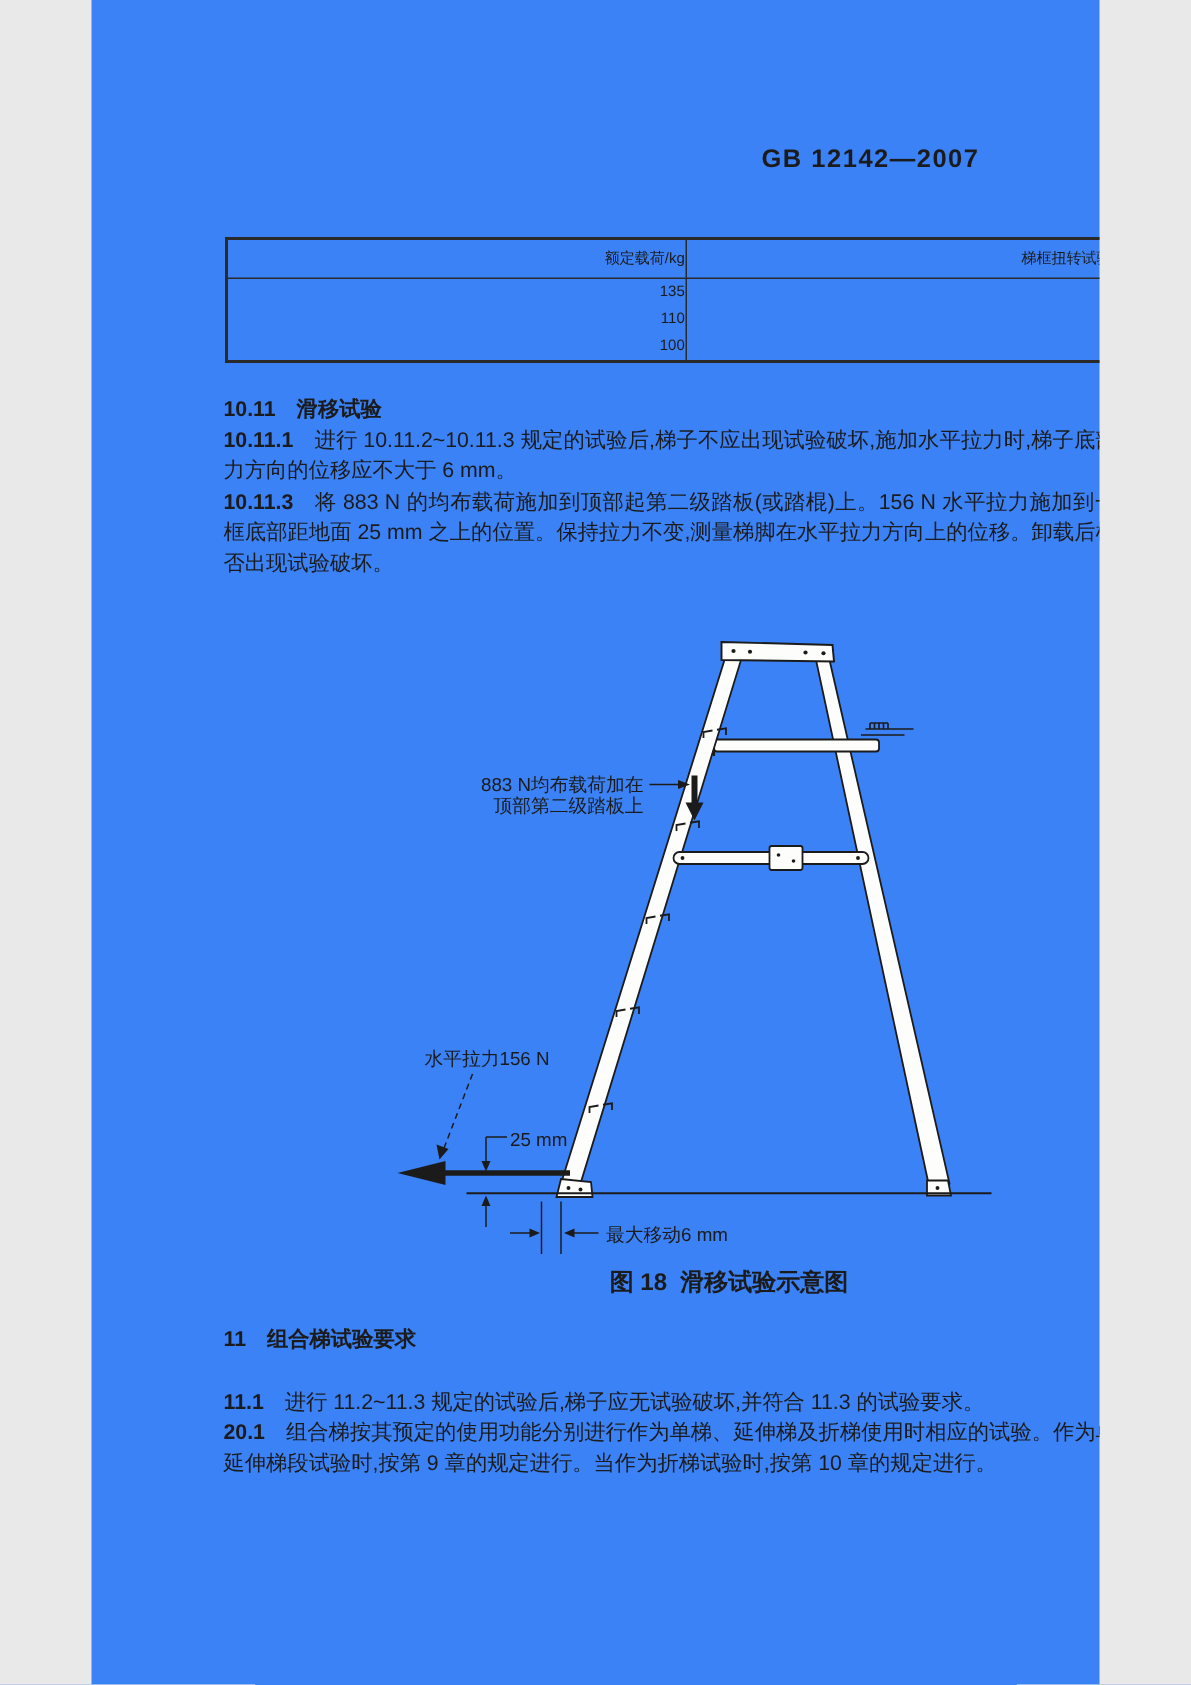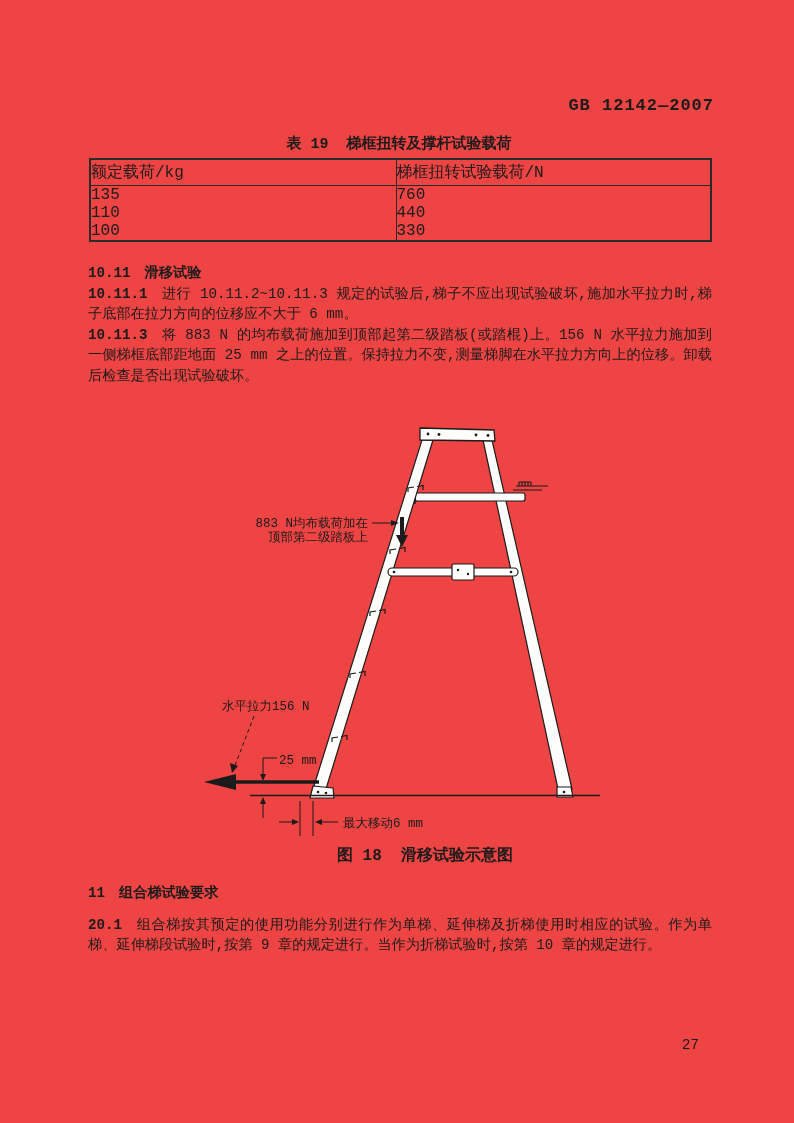--- a/index.html
+++ b/index.html
@@ -1,52 +1,51 @@
 <!DOCTYPE html>
 <html><head>
 <meta charset="utf-8">
 <style>
   * { margin:0; padding:0; box-sizing:border-box; }
   html,body { background:#e9e9e9; }
   .page {
-    position:relative; width:794px; height:1123px; margin:0 auto;
-    background:#ef4444; color:#1b1b1b; overflow:hidden;
-    font-family:Liberation Mono, monospace;
+    position:relative; width:672px; height:1123px; margin:0 auto;
+    background:#3b82f6; color:#1b1b1b; overflow:hidden;
+    font-family:Liberation Sans, sans-serif;
   }
   .abs { position:absolute; }
   .std-num { top:96px; right:80px; font-size:17px; font-weight:bold; letter-spacing:1px; }
   .tbl-title { top:134px; left:88px; width:622px; text-align:center; font-weight:bold; font-size:15px; white-space:pre; }
   table.t19 { top:158px; left:89px; width:621px; position:absolute; border-collapse:collapse; table-layout:fixed; }
-  table.t19 th, table.t19 td { text-align:left; font-size:16px; vertical-align:middle; }
+  table.t19 th, table.t19 td { text-align:right; font-size:10px; vertical-align:middle; }
   table.t19 { border:2px solid #2a2a2a; }
   table.t19 th { height:26px; font-weight:normal; border-bottom:1.8px solid #2a2a2a; }
   table.t19 td { height:18px; line-height:18px; }
   .vline { border-right:1.2px solid #2a2a2a; }
   col.c1 { width:306px; } col.c2 { width:315px; }
   .textblock { left:88px; width:624px; font-size:14.2px; line-height:20.6px; text-align:justify; }
   .tb1 { top:263px; }
   .tb2 { top:883px; }
-  .tb2 .h { margin-bottom:11px; }
+  .tb2 .h { margin-bottom:21px; }
   p { margin:0; }
   p.h { font-weight:bold; }
   span.num { font-weight:bold; margin-right:14px; white-space:nowrap; }
   .fig-caption { top:845px; left:0; width:794px; text-align:center; font-weight:bold; font-size:16px; white-space:pre;margin-left:28px; }
   .page-num { top:1037px; left:682px; font-size:14px; }
   svg.fig { position:absolute; left:180px; top:420px; }
   svg.fig text { font-size:12.5px; fill:#1b1b1b; }
   .ink { stroke:#1b1b1b; }
 </style>
 </head>
 <body>
 
 <div class="page">
 
   <div class="abs std-num">GB 12142—2007</div>
 
-  <div class="abs tbl-title">表 19  梯框扭转及撑杆试验载荷</div>
 
   <table class="t19">
     <colgroup>
         <col class="c1">
         <col class="c2">
       </colgroup>
     <thead>
       <tr>
         <th class="vline">额定载荷/kg</th>
         <th>梯框扭转试验载荷/N</th>
@@ -162,18 +161,19 @@
       <line x1="141" y1="402" x2="158" y2="402" class="ink" stroke-width="1"></line>
       <polygon points="142,399 142,405 135,402" fill="#1b1b1b"></polygon>
     </g>
     <text x="163" y="407">最大移动6 mm</text>
   </svg>
 
   <div class="abs fig-caption">图 18  滑移试验示意图</div>
 
   <div class="abs textblock tb2">
     <p class="h"><span class="num">11</span><span>组合梯试验要求</span></p>
+    <p><span class="num">11.1</span><span>进行 11.2~11.3 规定的试验后,梯子应无试验破坏,并符合 11.3 的试验要求。</span></p>
     <p><span class="num">20.1</span><span>组合梯按其预定的使用功能分别进行作为单梯、延伸梯及折梯使用时相应的试验。作为单梯、延伸梯段试验时,按第 9 章的规定进行。当作为折梯试验时,按第 10 章的规定进行。</span></p>
   </div>
 
   <div class="abs page-num">27</div>
 
 </div>
 
 </body></html>

